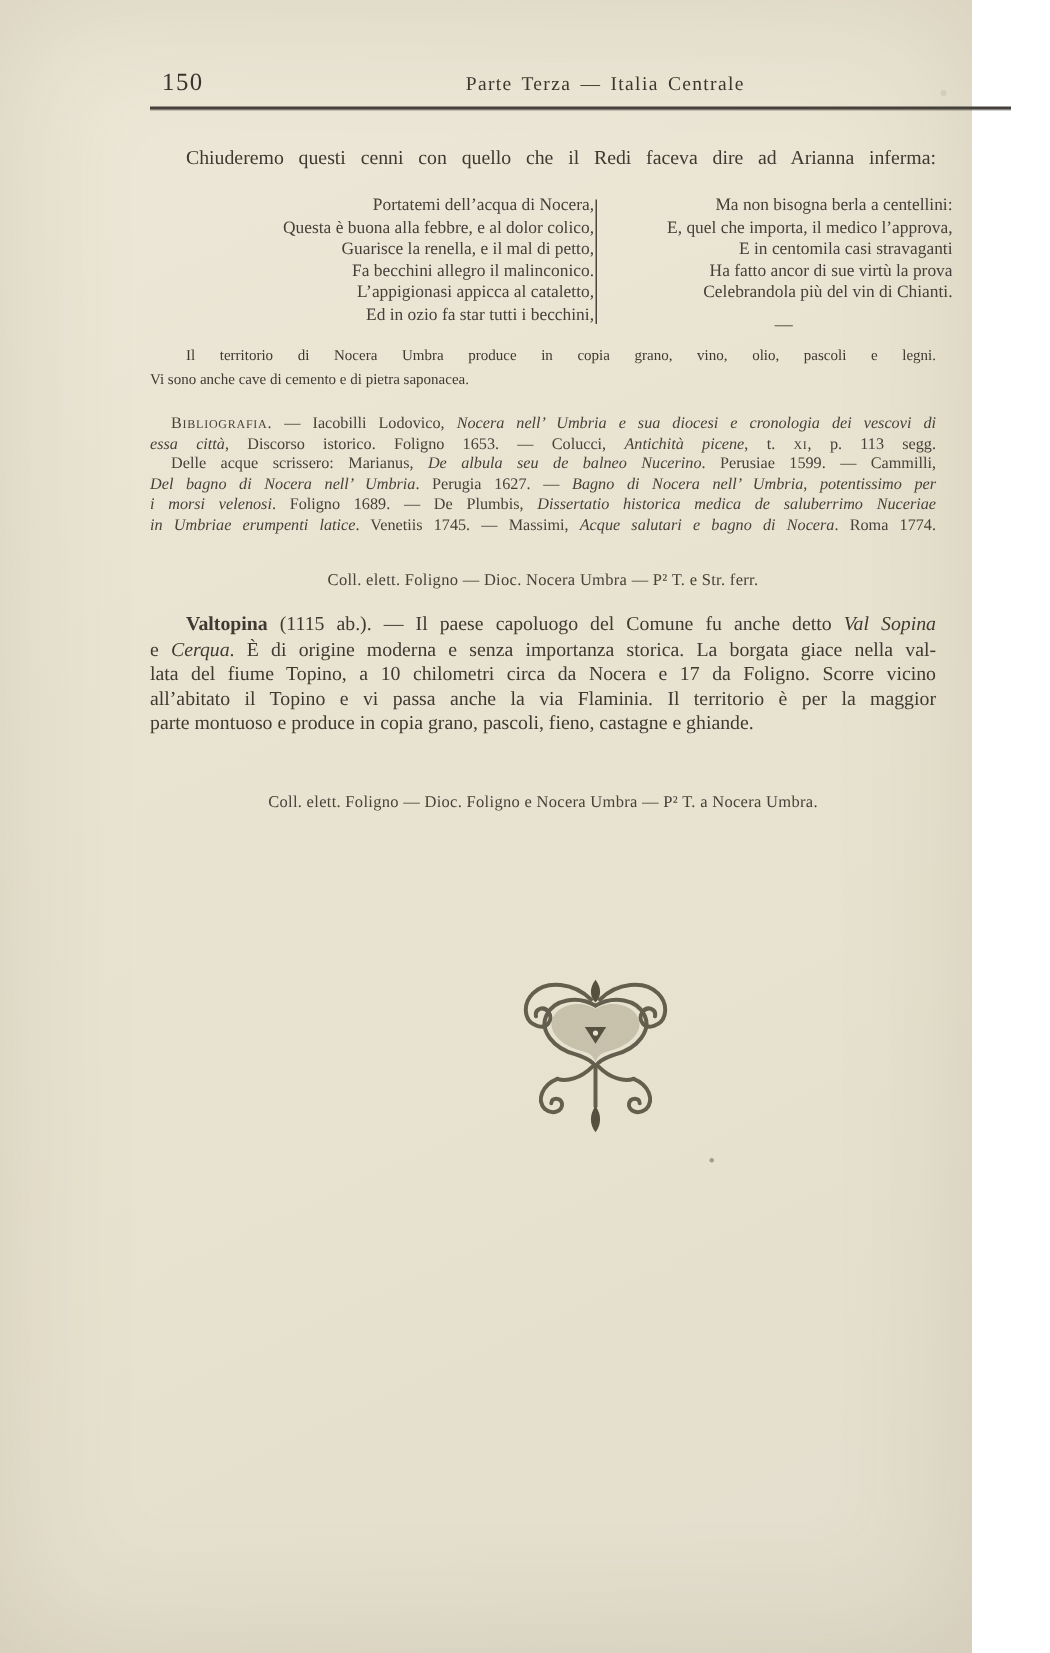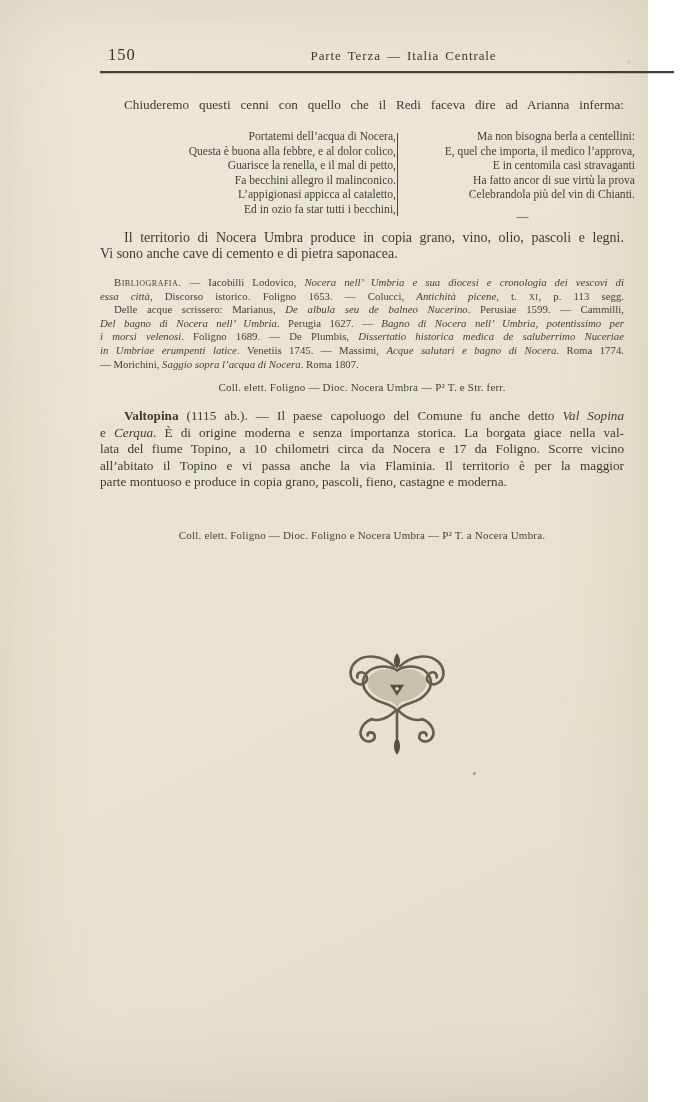--- a/index.html
+++ b/index.html
@@ -17,21 +17,21 @@
   .running-title{position:absolute;left:16px;top:3px;width:100%;text-align:center;
     font-size:13px;letter-spacing:0.9px;word-spacing:2px;color:#3c382f;}
   .rule{position:absolute;left:100px;top:71px;width:574px;height:2px;background:#45413a;
     box-shadow:0 1px 0 rgba(69,65,58,0.25);}
   
   .block{position:absolute;left:100px;width:524px;}
   .line{text-align:justify;text-align-last:justify;}
   .line.last{text-align-last:left;}
   .line.indent{text-indent:24px;}
   .intro{top:96px;font-size:13.2px;line-height:17px;}
-  .territory{top:230px;font-size:14px;line-height:16px;}
+  .territory{top:230px;font-size:10px;line-height:16px;}
   .bib{top:276px;font-size:10.8px;line-height:13.6px;color:#46423a;}
   .bib .line.indent{text-indent:14px;}
   .valtopina{top:408px;font-size:13.2px;line-height:16.6px;}
   .it{font-style:italic;}
   .bd{font-weight:bold;}
   .sc{font-variant:small-caps;letter-spacing:0.5px;}
   
   .verse-col{position:absolute;top:130px;font-size:11.6px;line-height:14.6px;color:#45413a;}
   .verse-left{left:124px;width:272px;}
   .verse-right{left:410px;width:225px;}
@@ -94,32 +94,31 @@
     </div>
 
   <div class="block bib">
 
   <div class="line indent"><span class="sc">Bibliografia.</span><span> — Iacobilli Lodovico, </span><span class="it">Nocera nell’ Umbria e sua diocesi e cronologia dei vescovi di</span></div>
       <div class="line"><span class="it">essa città</span><span>, Discorso istorico. Foligno 1653. — Colucci, </span><span class="it">Antichità picene</span><span>, t. </span><span class="sc">xi</span><span>, p. 113 segg.</span></div>
       <div class="line indent"><span>Delle acque scrissero: Marianus, </span><span class="it">De albula seu de balneo Nucerino</span><span>. Perusiae 1599. — Cammilli,</span></div>
       <div class="line"><span class="it">Del bagno di Nocera nell’ Umbria</span><span>. Perugia 1627. — </span><span class="it">Bagno di Nocera nell’ Umbria, potentissimo per</span></div>
       <div class="line"><span class="it">i morsi velenosi</span><span>. Foligno 1689. — De Plumbis, </span><span class="it">Dissertatio historica medica de saluberrimo Nuceriae</span></div>
       <div class="line"><span class="it">in Umbriae erumpenti latice</span><span>. Venetiis 1745. — Massimi, </span><span class="it">Acque salutari e bagno di Nocera</span><span>. Roma 1774.</span></div>
-      <div class="line last"><span>— Morichini, </span><span class="it">Saggio sopra l’acqua di Nocera</span><span>. Roma 1807.</span></div>
     </div>
 
   <div class="coll coll1">Coll. elett. Foligno — Dioc. Nocera Umbra — P² T. e Str. ferr.</div>
 
   <div class="block valtopina">
 
   <div class="line indent"><span class="bd">Valtopina</span><span> (1115 ab.). — Il paese capoluogo del Comune fu anche detto </span><span class="it">Val Sopina</span></div>
       <div class="line"><span>e </span><span class="it">Cerqua</span><span>. È di origine moderna e senza importanza storica. La borgata giace nella val-</span></div>
       <div class="line"><span>lata del fiume Topino, a 10 chilometri circa da Nocera e 17 da Foligno. Scorre vicino</span></div>
       <div class="line"><span>all’abitato il Topino e vi passa anche la via Flaminia. Il territorio è per la maggior</span></div>
-      <div class="line last"><span>parte montuoso e produce in copia grano, pascoli, fieno, castagne e moderna.</span></div>
+      <div class="line last"><span>parte montuoso e produce in copia grano, pascoli, fieno, castagne e ghiande.</span></div>
     </div>
 
   <div class="coll coll2">Coll. elett. Foligno — Dioc. Foligno e Nocera Umbra — P² T. a Nocera Umbra.</div>
 
   <div class="ornament">
     <svg width="122" height="112" viewBox="0 0 120 110" xmlns="http://www.w3.org/2000/svg">
 
       <path d="M60 22 C50 16 36 19 32 28 C28 37 38 47 52 50 C57 51 59 54 60 57 C61 54 63 51 68 50 C82 47 92 37 88 28 C84 19 70 16 60 22 Z" fill="#a89f87" opacity="0.5"></path>
       <g stroke="#55503f" stroke-width="2.6" fill="none" stroke-linecap="round" opacity="0.9">
 

